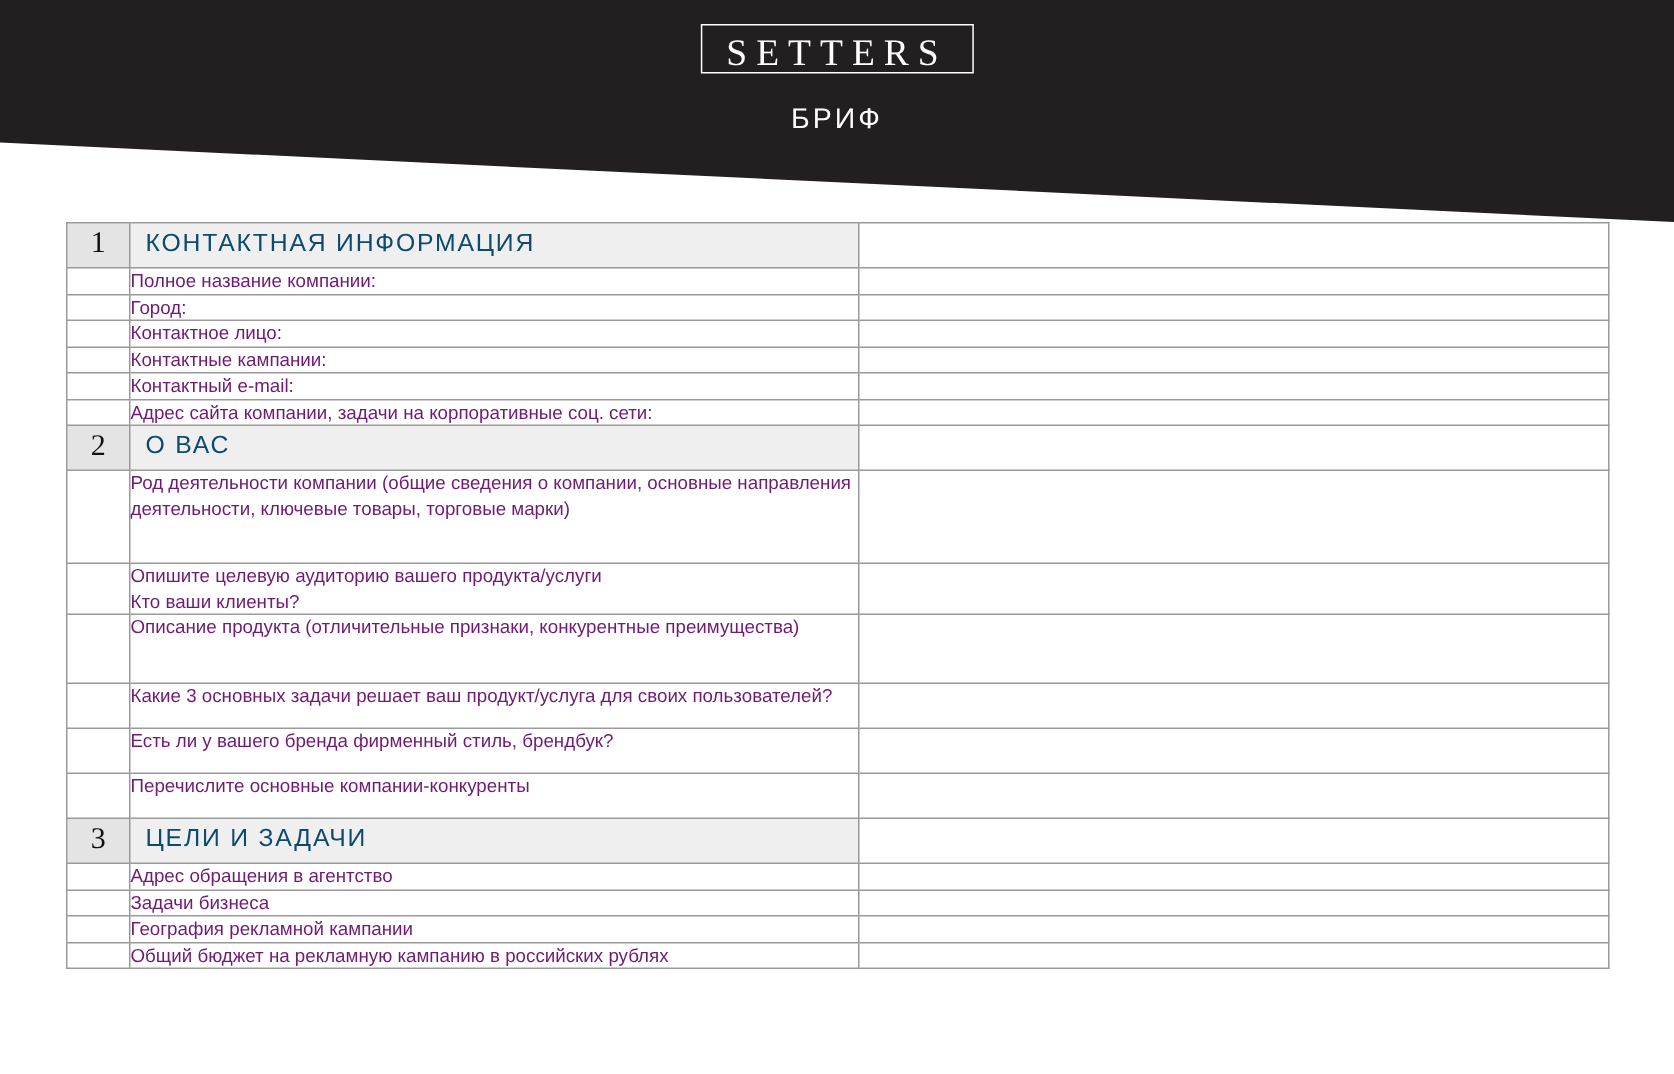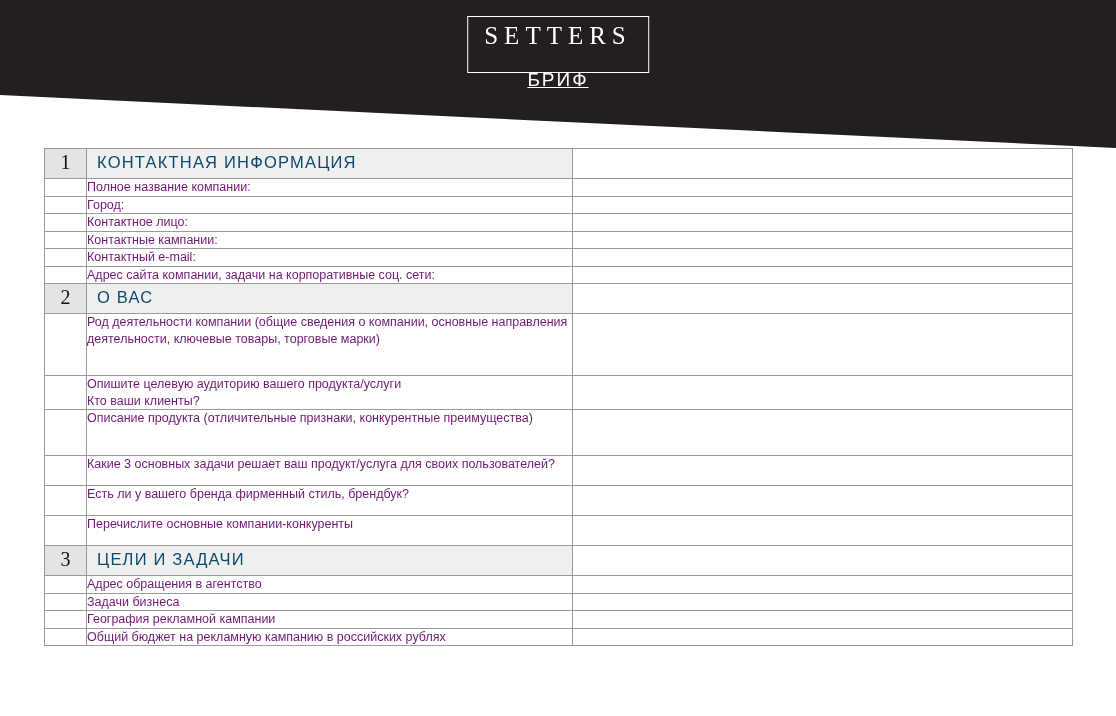--- a/index.html
+++ b/index.html
@@ -26,41 +26,40 @@
     
     clip-path: polygon(0 0, 1116px 0, 1116px 148px, 0 95px);
     z-index: 2;
   }
   .logo-box {
     position: absolute;
     top: 16px;
     left: 50%;
     transform: translateX(-50%);
     border: 1px solid #ffffff;
-    padding: 6px 16px 24px 16px;
+    padding: 6px 16px 0 16px;
     box-sizing: border-box;
   }
   .logo-text {
     color: #ffffff;
     font-family: "Liberation Serif", serif;
     font-size: 25px;
     letter-spacing: 6px;
     line-height: 1;
     white-space: nowrap;
   }
   .brief-title {
     position: absolute;
     top: 69px;
     left: 50%;
     transform: translateX(-50%);
     color: #ffffff;
     font-size: 19px;
     letter-spacing: 2px;
     font-family: "Liberation Sans", sans-serif;
-    text-decoration: underline;
   }
 
   
   .sheet {
     position: absolute;
     top: 148px;
     left: 0;
     width: 1116px;
   }
   table.brief {

